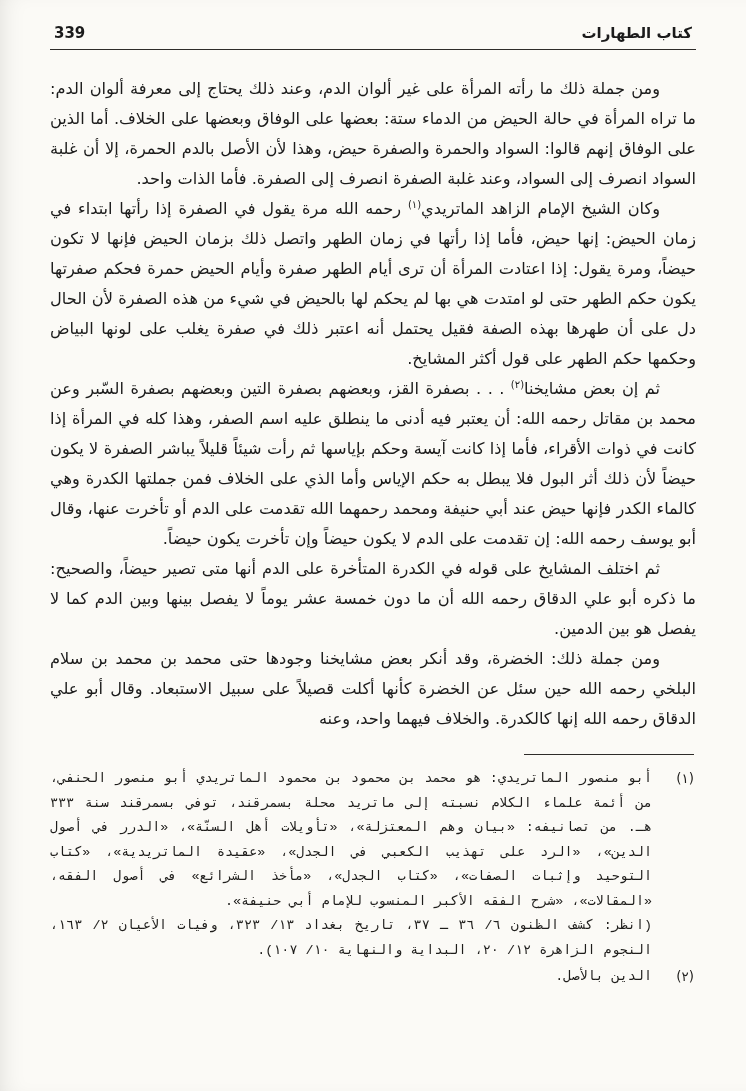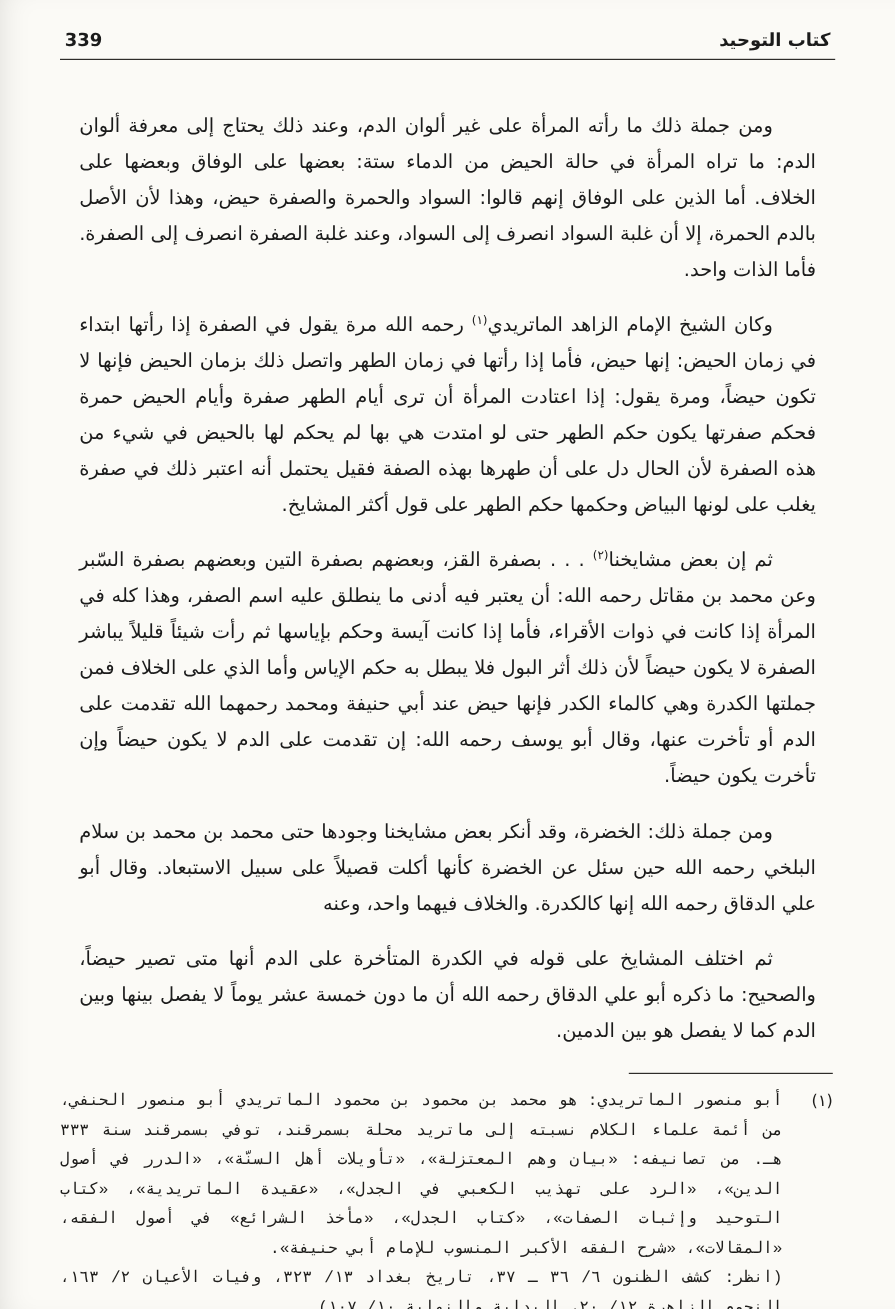--- a/index.html
+++ b/index.html
@@ -26,21 +26,21 @@
     font-weight: bold;
     padding: 0 4px 7px 4px;
   }
   .header-rule {
     border: none;
     border-top: 1.6px solid #2e2c29;
     margin: 0;
   }
   .body-text { padding-top: 24px; }
   .body-text p {
-    margin: 16px;
+    margin: 0;
     font-size: 16.2px;
     line-height: 30px;
     text-align: justify;
     text-indent: 36px;
   }
   sup.fn-ref { font-size: 10px; line-height: 0; }
   .footnote-sep {
     border: none;
     border-top: 1.4px solid #2e2c29;
     width: 170px;
@@ -63,32 +63,32 @@
     white-space: nowrap;
   }
   .fn-body { flex: 1; font-family: Liberation Mono, monospace; }
 </style>
 </head>
 <body>
 
 <div class="page">
 
   <header class="page-header">
-    <div class="header-title">كتاب التوحيد</div>
+    <div class="header-title">كتاب الطهارات</div>
     <div class="page-number">339</div>
   </header>
 
   <hr class="header-rule">
 
   <main class="body-text">
       <p>ومن جملة ذلك ما رأته المرأة على غير ألوان الدم، وعند ذلك يحتاج إلى معرفة ألوان الدم: ما تراه المرأة في حالة الحيض من الدماء ستة: بعضها على الوفاق وبعضها على الخلاف. أما الذين على الوفاق إنهم قالوا: السواد والحمرة والصفرة حيض، وهذا لأن الأصل بالدم الحمرة، إلا أن غلبة السواد انصرف إلى السواد، وعند غلبة الصفرة انصرف إلى الصفرة. فأما الذات واحد.</p>
       <p>وكان الشيخ الإمام الزاهد الماتريدي<sup class="fn-ref">(١)</sup> رحمه الله مرة يقول في الصفرة إذا رأتها ابتداء في زمان الحيض: إنها حيض، فأما إذا رأتها في زمان الطهر واتصل ذلك بزمان الحيض فإنها لا تكون حيضاً، ومرة يقول: إذا اعتادت المرأة أن ترى أيام الطهر صفرة وأيام الحيض حمرة فحكم صفرتها يكون حكم الطهر حتى لو امتدت هي بها لم يحكم لها بالحيض في شيء من هذه الصفرة لأن الحال دل على أن طهرها بهذه الصفة فقيل يحتمل أنه اعتبر ذلك في صفرة يغلب على لونها البياض وحكمها حكم الطهر على قول أكثر المشايخ.</p>
       <p>ثم إن بعض مشايخنا<sup class="fn-ref">(٢)</sup> . . . بصفرة القز، وبعضهم بصفرة التين وبعضهم بصفرة السّبر وعن محمد بن مقاتل رحمه الله: أن يعتبر فيه أدنى ما ينطلق عليه اسم الصفر، وهذا كله في المرأة إذا كانت في ذوات الأقراء، فأما إذا كانت آيسة وحكم بإياسها ثم رأت شيئاً قليلاً يباشر الصفرة لا يكون حيضاً لأن ذلك أثر البول فلا يبطل به حكم الإياس وأما الذي على الخلاف فمن جملتها الكدرة وهي كالماء الكدر فإنها حيض عند أبي حنيفة ومحمد رحمهما الله تقدمت على الدم أو تأخرت عنها، وقال أبو يوسف رحمه الله: إن تقدمت على الدم لا يكون حيضاً وإن تأخرت يكون حيضاً.</p>
+      <p>ثم اختلف المشايخ على قوله في الكدرة المتأخرة على الدم أنها متى تصير حيضاً، والصحيح: ما ذكره أبو علي الدقاق رحمه الله أن ما دون خمسة عشر يوماً لا يفصل بينها وبين الدم كما لا يفصل هو بين الدمين.</p>
       <p>ومن جملة ذلك: الخضرة، وقد أنكر بعض مشايخنا وجودها حتى محمد بن محمد بن سلام البلخي رحمه الله حين سئل عن الخضرة كأنها أكلت قصيلاً على سبيل الاستبعاد. وقال أبو علي الدقاق رحمه الله إنها كالكدرة. والخلاف فيهما واحد، وعنه</p>
-      <p>ثم اختلف المشايخ على قوله في الكدرة المتأخرة على الدم أنها متى تصير حيضاً، والصحيح: ما ذكره أبو علي الدقاق رحمه الله أن ما دون خمسة عشر يوماً لا يفصل بينها وبين الدم كما لا يفصل هو بين الدمين.</p>
     </main>
 
   <hr class="footnote-sep">
 
   <section class="footnotes">
       <div class="footnote">
         <span class="fn-marker">(١)</span>
         <div class="fn-body">
           <div class="fn-line">أبو منصور الماتريدي: هو محمد بن محمود بن محمود الماتريدي أبو منصور الحنفي، من أئمة علماء الكلام نسبته إلى ماتريد محلة بسمرقند، توفي بسمرقند سنة ٣٣٣ هـ. من تصانيفه: «بيان وهم المعتزلة»، «تأويلات أهل السنّة»، «الدرر في أصول الدين»، «الرد على تهذيب الكعبي في الجدل»، «عقيدة الماتريدية»، «كتاب التوحيد وإثبات الصفات»، «كتاب الجدل»، «مأخذ الشرائع» في أصول الفقه، «المقالات»، «شرح الفقه الأكبر المنسوب للإمام أبي حنيفة».</div>
           <div class="fn-line">(انظر: كشف الظنون ٦/ ٣٦ ـ ٣٧، تاريخ بغداد ١٣/ ٣٢٣، وفيات الأعيان ٢/ ١٦٣، النجوم الزاهرة ١٢/ ٢٠، البداية والنهاية ١٠/ ١٠٧).</div>

